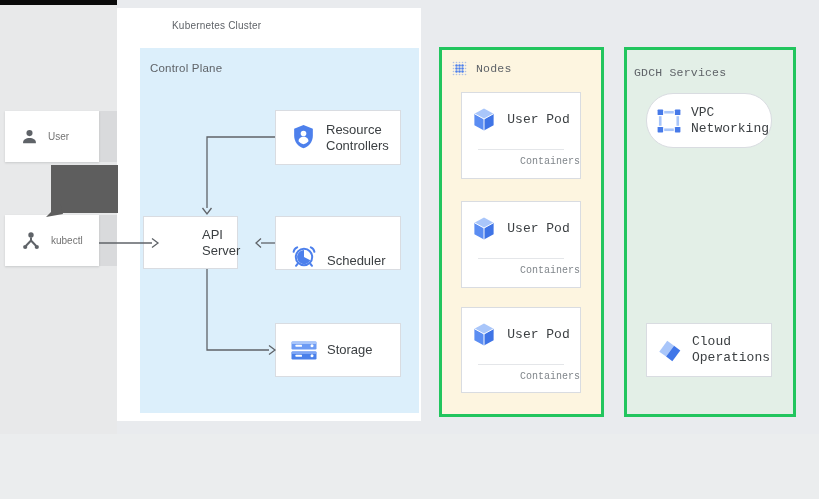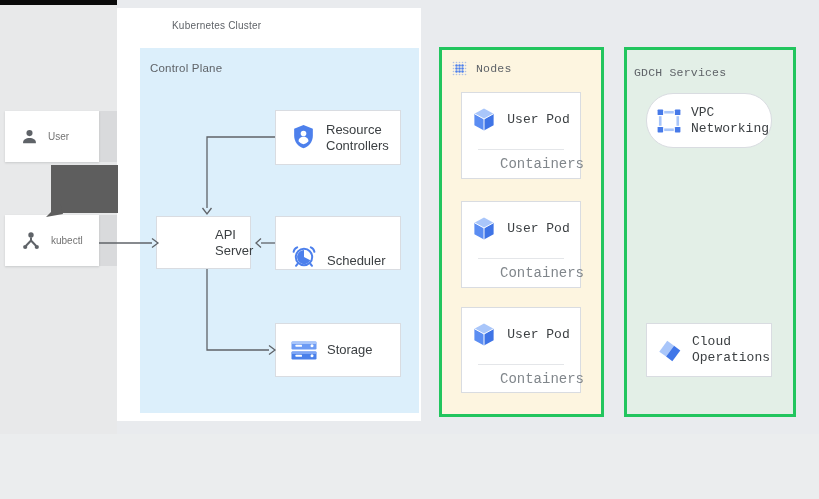--- a/index.html
+++ b/index.html
@@ -35,21 +35,21 @@
 
   .nodes-header { position:absolute; left:10px; top:11px; display:flex; align-items:center; gap:9px; }
   .gdch-label   { position:absolute; left:7px; top:16px; }
 
   .pod-card { flex-direction:column; align-items:stretch; }
   .pod-row  { position:absolute; top:14px; left:0; right:0;
               display:flex; justify-content:center; align-items:center; gap:11px; }
   .pod-divider { position:absolute; top:56px; left:16px; right:16px;
                  border-top:1px solid #e4e6e9; }
   .pod-sub  { position:absolute; top:63px; left:0; right:0; text-align:right;
-              font-size:14px; color:#80868b;margin-left:38px; }
+              font-size:10px; color:#80868b;margin-left:38px; }
 
   .gdch-card { padding-left:10px; gap:10px; }
   .cp-card   { padding-left:15px; gap:10px; }
 
   .actor-box {
     position:absolute; left:5px; width:94px; height:51px; background:#ffffff;
     box-shadow:0 1px 2px rgba(60,64,67,.18);
     display:flex; align-items:center; padding-left:16px; gap:10px;
   }
   .actor-label { font-size:10px; color:#737373; }
@@ -75,21 +75,21 @@
 
     <div class="card cp-card" style="left:135px; top:62px; width:126px; height:55px;">
       <svg width="25" height="27" viewBox="0 0 24 26">
         <path d="M12,1 L21,4.6 V11 c0,6.2 -3.9,10.7 -9,12.4 C6.9,21.7 3,17.2 3,11 V4.6 Z" fill="#4d80ec"></path>
         <circle cx="12" cy="9.2" r="2.7" fill="#fff"></circle>
         <path d="M7.2,16.6 c0,-2.7 2.1,-4.3 4.8,-4.3 s4.8,1.6 4.8,4.3 c-1.4,1.5 -3,2.4 -4.8,2.8 c-1.8,-0.4 -3.4,-1.3 -4.8,-2.8 Z" fill="#fff"></path>
       </svg>
       <div class="card-label" style="width:72px;">Resource Controllers</div>
     </div>
 
-    <div class="card cp-card" style="left:16px; top:168px; width:95px; height:53px;padding-left:48px;">
+    <div class="card cp-card" style="left:3px; top:168px; width:95px; height:53px;padding-left:48px;">
       <svg width="22" height="22" viewBox="0 0 22 22">
         <rect x="2.5" y="2" width="11" height="18" fill="#5f6368"></rect>
         <rect x="13.5" y="8" width="6.5" height="12" fill="#5f6368"></rect>
         <g fill="#fff">
           <rect x="4.4" y="4.4" width="1.8" height="1.8"></rect>
             <rect x="7.2" y="4.4" width="1.8" height="1.8"></rect>
             <rect x="10" y="4.4" width="1.8" height="1.8"></rect>
           <rect x="4.4" y="7.8" width="1.8" height="1.8"></rect>
             <rect x="7.2" y="7.8" width="1.8" height="1.8"></rect>
             <rect x="10" y="7.8" width="1.8" height="1.8"></rect>

